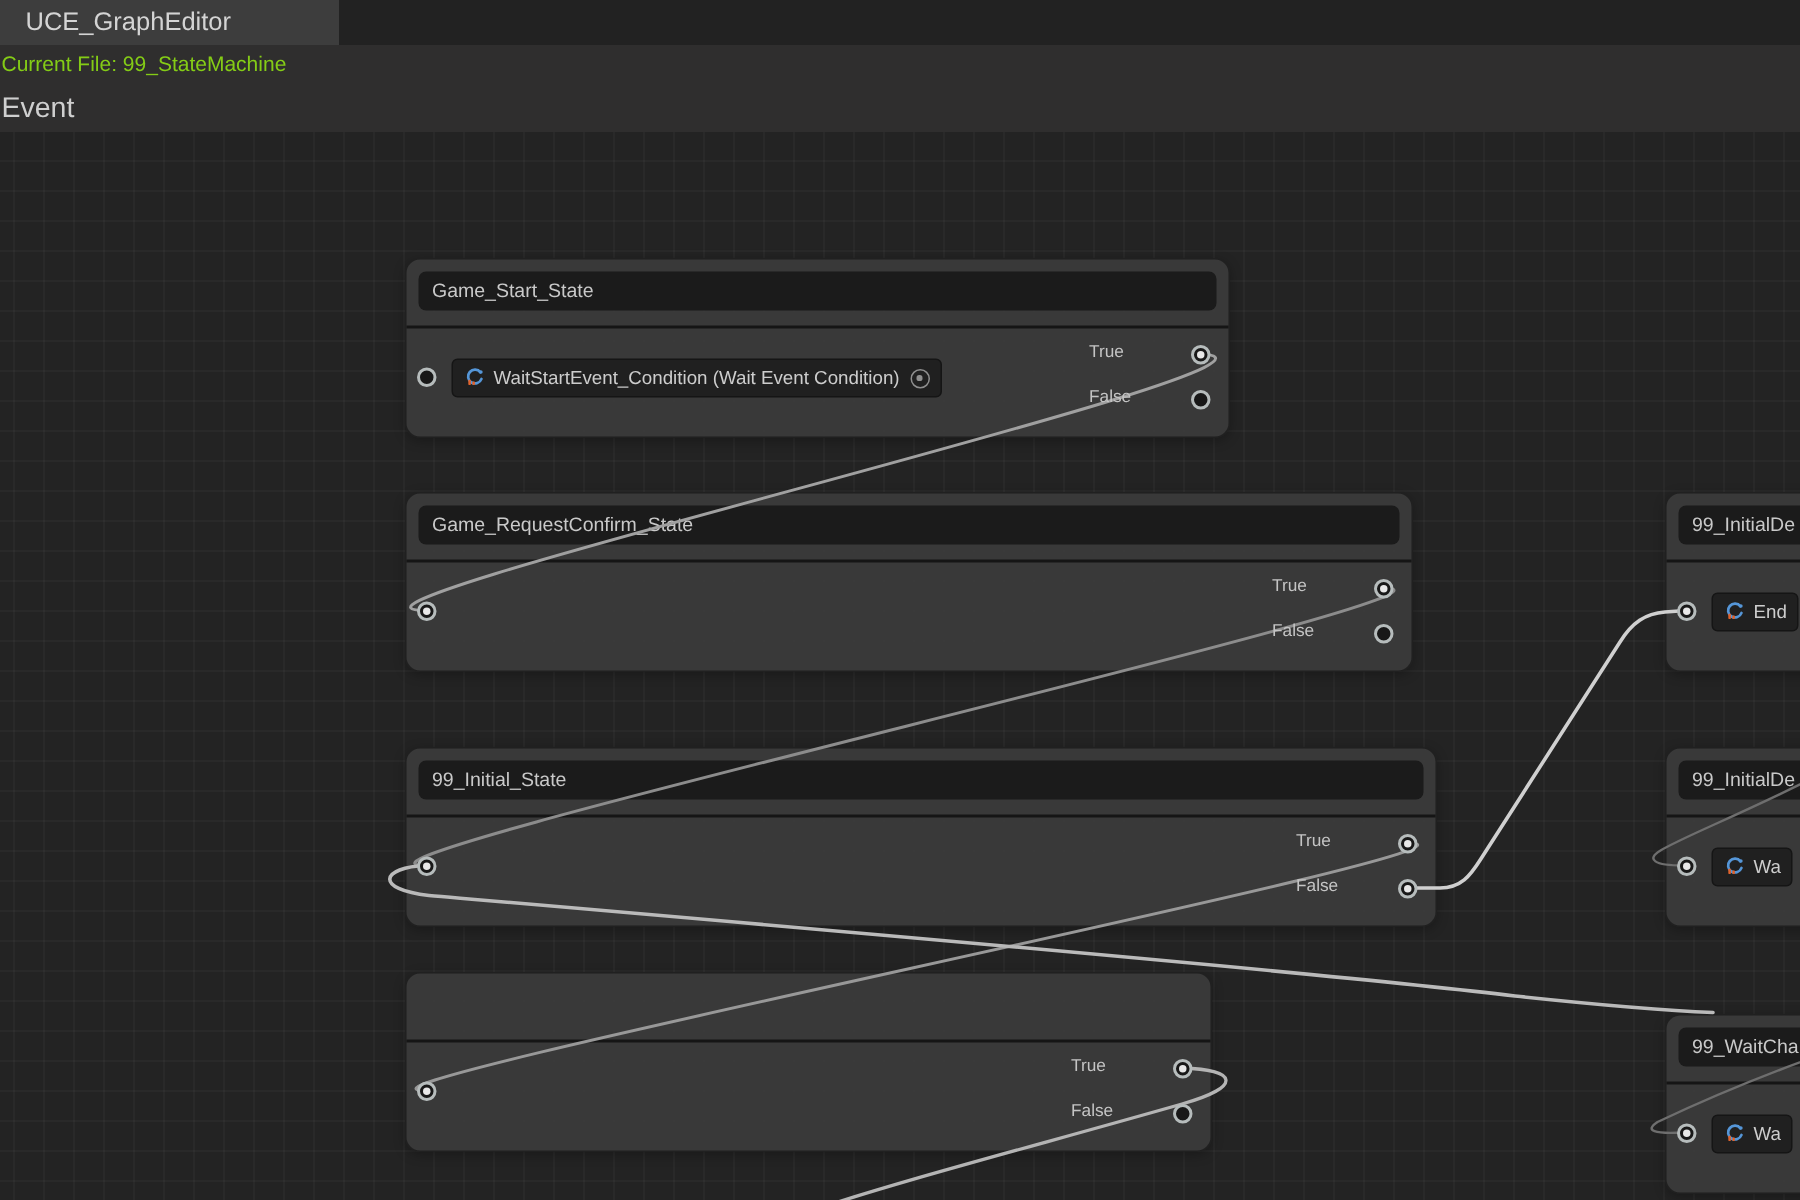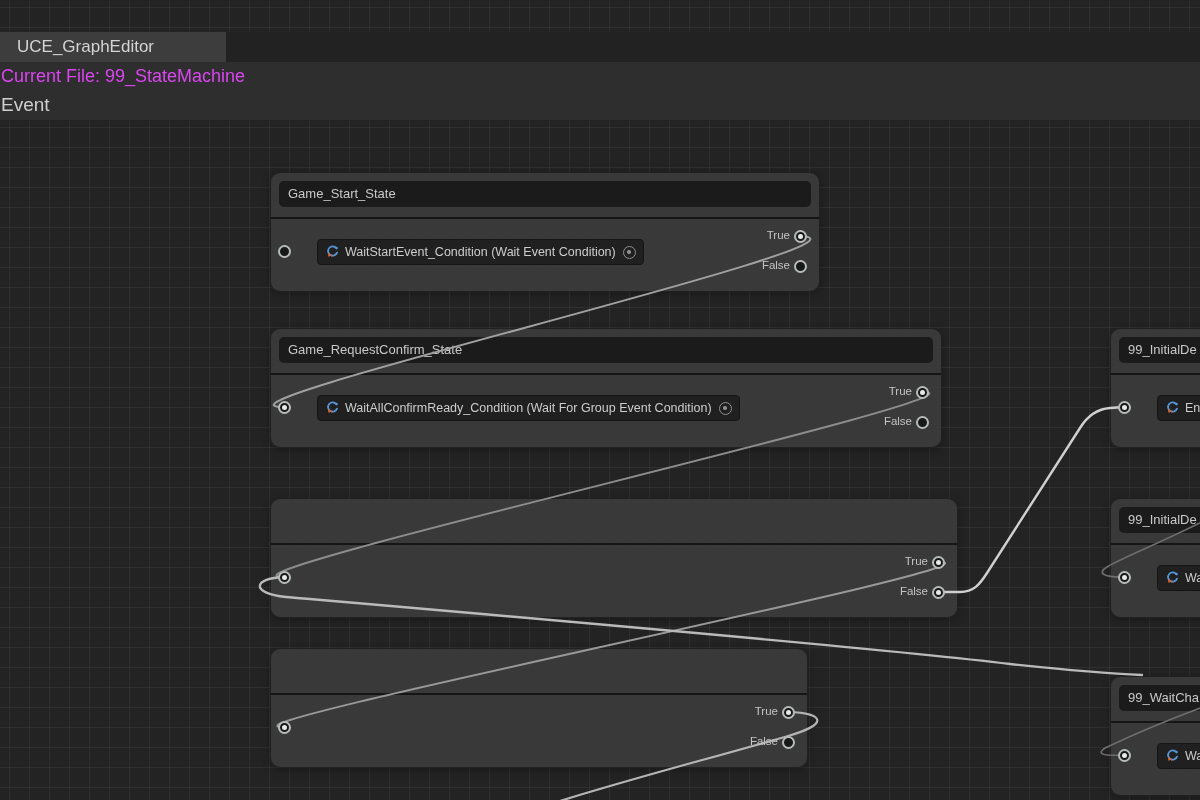--- a/index.html
+++ b/index.html
@@ -12,50 +12,50 @@
   #canvas{
     position:absolute;left:0;top:0;width:1200px;height:800px;overflow:hidden;
     background-color:#232323;
     background-image:
       linear-gradient(rgba(255,255,255,0.055) 1px,transparent 1px),
       linear-gradient(90deg,rgba(255,255,255,0.055) 1px,transparent 1px);
     background-size:20px 20px;
     background-position:9px 7px;
   }
   
-  #header{position:absolute;left:0;top:0;width:1112px;height:88px;z-index:50;margin-top:32px;}
+  #header{position:absolute;left:0;top:0;width:1112px;height:88px;z-index:50;}
   #tabrow{position:absolute;left:0;top:0;width:1200px;height:30px;background:#222222;}
   #tab{
     position:absolute;left:0;top:0;width:226px;height:30px;background:#3d3d3d;
     color:#d4d4d4;font-size:17px;line-height:30px;padding-left:17px;box-sizing:border-box;
     white-space:nowrap;
   }
   #subheader{position:absolute;left:0;top:30px;width:1200px;height:58px;background:#2f2e2e;}
   #filelabel{
-    position:absolute;left:1px;top:4px;color:#d946ef;font-size:18px;white-space:nowrap;
+    position:absolute;left:1px;top:4px;color:#84cc16;font-size:14px;white-space:nowrap;
   }
   #viewlabel{
     position:absolute;left:1px;top:32px;color:#cfcfcf;font-size:19px;white-space:nowrap;
   }
   
   .node{
     position:absolute;z-index:10;border-radius:10px;
     background:rgba(61,61,61,0.86);
     border:1px solid rgba(12,12,12,0.55);
     box-shadow:0 2px 8px rgba(0,0,0,0.28);
     box-sizing:border-box;
   }
   .node-title{
     position:absolute;left:8px;right:8px;top:8px;height:26px;background:#1b1b1b;
     border-radius:5px;color:#c9c9c9;font-size:13px;line-height:26px;padding-left:9px;
     white-space:nowrap;overflow:hidden;
   }
   .node-divider{position:absolute;left:0;right:0;top:44px;height:2px;background:rgba(18,18,18,0.9);}
   .pill{
-    position:absolute;left:46px;top:66px;height:26px;background:#202020;
+    position:absolute;left:30px;top:66px;height:26px;background:#202020;
     border:1px solid #151515;border-radius:4px;
     display:flex;align-items:center;gap:6px;padding:0 7px;
     color:#cdcdcd;font-size:12.5px;white-space:nowrap;box-sizing:border-box;justify-content:flex-end;
   }
   .pill svg{flex:0 0 auto;}
   .gear{
     width:11px;height:11px;border:1.5px solid #8f8f8f;border-radius:50%;
     position:relative;flex:0 0 auto;margin-left:1px;
   }
   .gear::after{
@@ -66,21 +66,21 @@
   #ports{position:absolute;left:0;top:0;width:1200px;height:800px;z-index:40;pointer-events:none;}
   .port{
     position:absolute;width:13px;height:13px;box-sizing:border-box;
     border:2px solid #b6bcbc;border-radius:50%;background:#181818;pointer-events:auto;
   }
   .port.connected::after{
     content:"";position:absolute;left:50%;top:50%;width:5px;height:5px;
     margin:-2.5px 0 0 -2.5px;border-radius:50%;background:#e8e8e8;
   }
   .port-label{
-    position:absolute;width:64px;text-align:right;font-size:11.5px;color:#c4c4c4;
+    position:absolute;width:64px;text-align:left;font-size:11.5px;color:#c4c4c4;
     white-space:nowrap;
   }
   
   #edges{position:absolute;left:0;top:0;z-index:30;pointer-events:none;}
 </style>
 </head>
 <body>
 
 <div id="canvas">
     <div class="node" style="left: 270px; top: 172px; width: 550px; height: 120px;">
@@ -93,32 +93,23 @@
           <rect x="3.2" y="8.2" width="1.7" height="3.4" rx="0.5" fill="#e0622b"></rect>
           <rect x="5.9" y="9.4" width="1.7" height="2.2" rx="0.5" fill="#e0622b"></rect>
         </svg>
         <span>WaitStartEvent_Condition (Wait Event Condition)</span>
         <span class="gear"></span>
       </div>
     </div>
     <div class="node" style="left: 270px; top: 328px; width: 672px; height: 120px;">
       <div class="node-title">Game_RequestConfirm_State</div>
       <div class="node-divider"></div>
-      <div class="pill">
-        <svg width="14" height="14" viewBox="0 0 14 14">
-          <path d="M11.3 3.2 A 4.6 4.6 0 1 0 12 7.6" stroke="#5596d8" stroke-width="1.8" fill="none" stroke-linecap="round"></path>
-          <circle cx="11.6" cy="3.0" r="1.2" fill="#5596d8"></circle>
-          <rect x="3.2" y="8.2" width="1.7" height="3.4" rx="0.5" fill="#e0622b"></rect>
-          <rect x="5.9" y="9.4" width="1.7" height="2.2" rx="0.5" fill="#e0622b"></rect>
-        </svg>
-        <span>WaitAllConfirmReady_Condition (Wait For Group Event Condition)</span>
-        <span class="gear"></span>
-      </div>
     </div>
     <div class="node" style="left: 270px; top: 498px; width: 688px; height: 120px;">
+      <div class="node-title">99_Initial_State</div>
       <div class="node-divider"></div>
     </div>
     <div class="node" style="left: 270px; top: 648px; width: 538px; height: 120px;">
       <div class="node-divider"></div>
     </div>
     <div class="node" style="left: 1110px; top: 328px; width: 260px; height: 120px;">
       <div class="node-title">99_InitialDe</div>
       <div class="node-divider"></div>
       <div class="pill">
         <svg width="14" height="14" viewBox="0 0 14 14">

